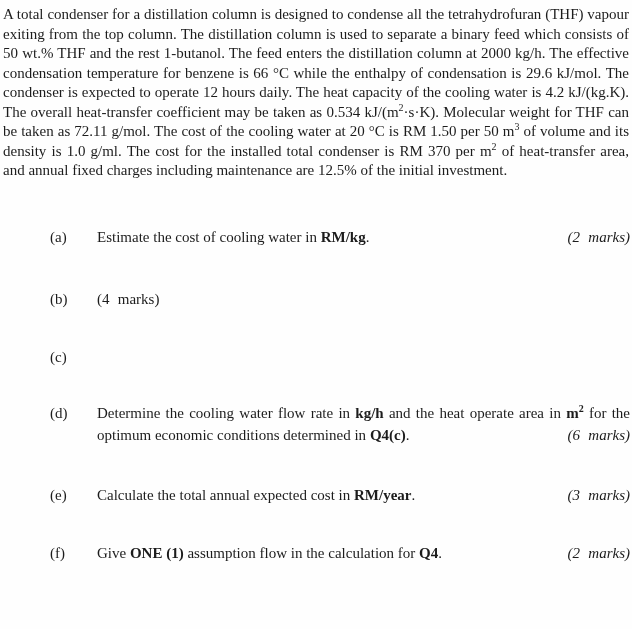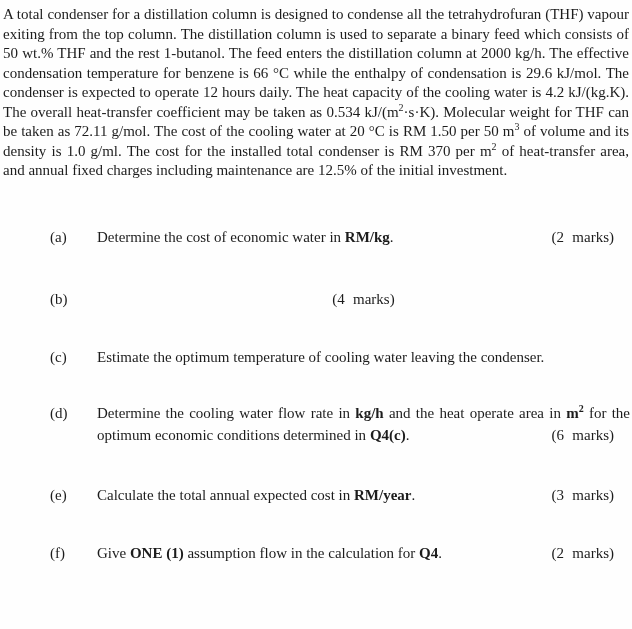--- a/index.html
+++ b/index.html
@@ -32,61 +32,61 @@
     display: grid;
     grid-template-columns: 47px 1fr;
     line-height: 22px;
   }
   .q-label { }
   .q-body { position: relative; text-align: justify; }
   .q-text { }
   .q-marks { word-spacing: 0.3em; white-space: nowrap; }
   .q-marks.inline {
     position: absolute;
-    right: 16px;
+    right: 0;
     bottom: 0;
+    font-style: italic;
   }
   .q-marks.block {
-    text-align: center;
+    text-align: left;
   }
   .mt-a { margin-top: 45px; }
   .mt-b { margin-top: 40px; }
   .mt-c { margin-top: 36px; }
   .mt-d { margin-top: 34px; }
   .mt-e { margin-top: 38px; }
   .mt-f { margin-top: 36px; }
 </style>
 </head>
 <body>
 
 <div class="page">
 
   <p class="problem-statement"><span>A total condenser for a distillation column is designed to condense all the tetrahydrofuran (THF) vapour exiting from the top column. The distillation column is used to separate a binary feed which consists of 50 wt.% THF and the rest 1-butanol. The feed enters the distillation column at 2000 kg/h. The effective condensation temperature for benzene is 66 °C while the enthalpy of condensation is 29.6 kJ/mol. The condenser is expected to operate 12 hours daily. The heat capacity of the cooling water is 4.2 kJ/(kg.K). The overall heat-transfer coefficient may be taken as 0.534 kJ/(m</span><sup>2</sup><span>·s·K). Molecular weight for THF can be taken as 72.11 g/mol. The cost of the cooling water at 20 °C is RM 1.50 per 50 m</span><sup>3</sup><span> of volume and its density is 1.0 g/ml. The cost for the installed total condenser is RM 370 per m</span><sup>2</sup><span> of heat-transfer area, and annual fixed charges including maintenance are 12.5% of the initial investment.</span></p>
 
   <div class="questions">
 
     <div class="q-item mt-a">
       <div class="q-label">(a)</div>
       <div class="q-body">
-        <div class="q-text"><span>Determine the cost of economic water in </span><span class="b">RM/kg</span><span>.</span></div>
+        <div class="q-text"><span>Estimate the cost of cooling water in </span><span class="b">RM/kg</span><span>.</span></div>
         <div class="q-marks inline">(2 marks)</div>
       </div>
     </div>
 
     <div class="q-item mt-b">
       <div class="q-label">(b)</div>
       <div class="q-body">
         <div class="q-marks block">(4 marks)</div>
       </div>
     </div>
 
     <div class="q-item mt-c">
       <div class="q-label">(c)</div>
       <div class="q-body">
-        <div class="q-text"><span>Estimate the optimum temperature of cooling water leaving the condenser.</span></div>
       </div>
     </div>
 
     <div class="q-item mt-d">
       <div class="q-label">(d)</div>
       <div class="q-body">
         <div class="q-text"><span>Determine the cooling water flow rate in </span><span class="b">kg/h</span><span> and the heat operate area in </span><span class="b">m</span><sup class="b">2</sup><span> for the optimum economic conditions determined in </span><span class="b">Q4(c)</span><span>.</span></div>
         <div class="q-marks inline">(6 marks)</div>
       </div>
     </div>

